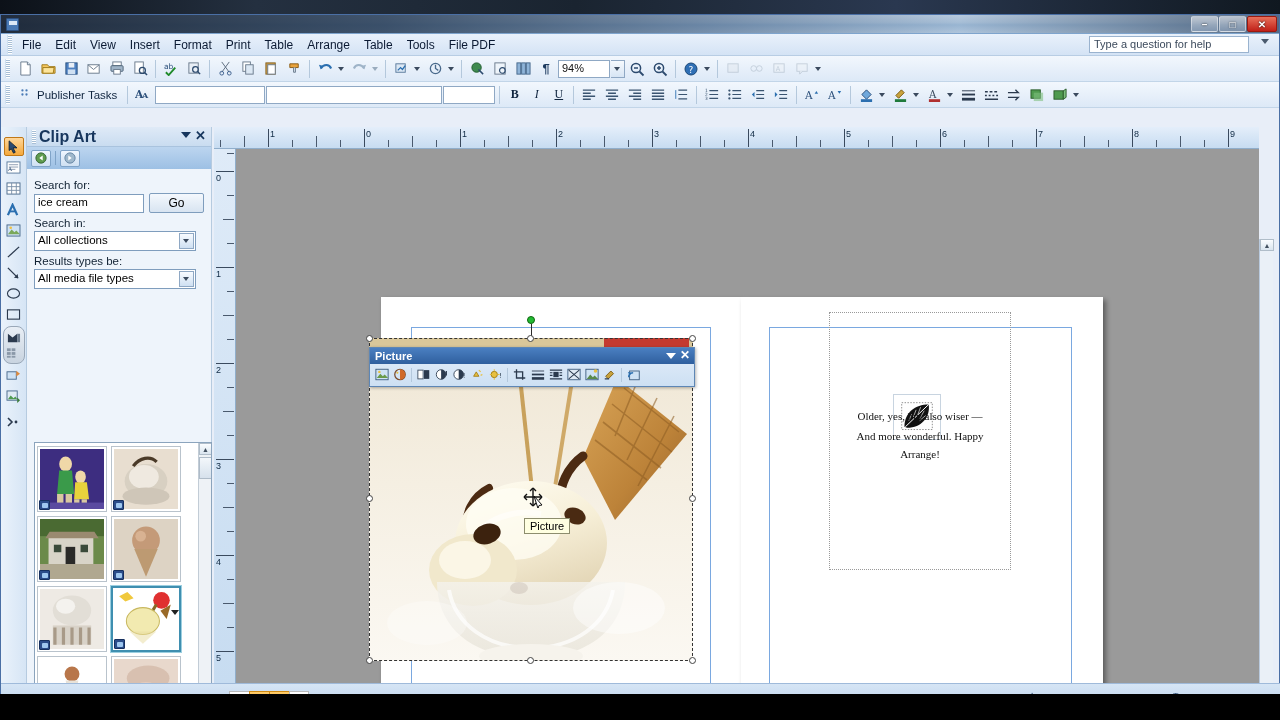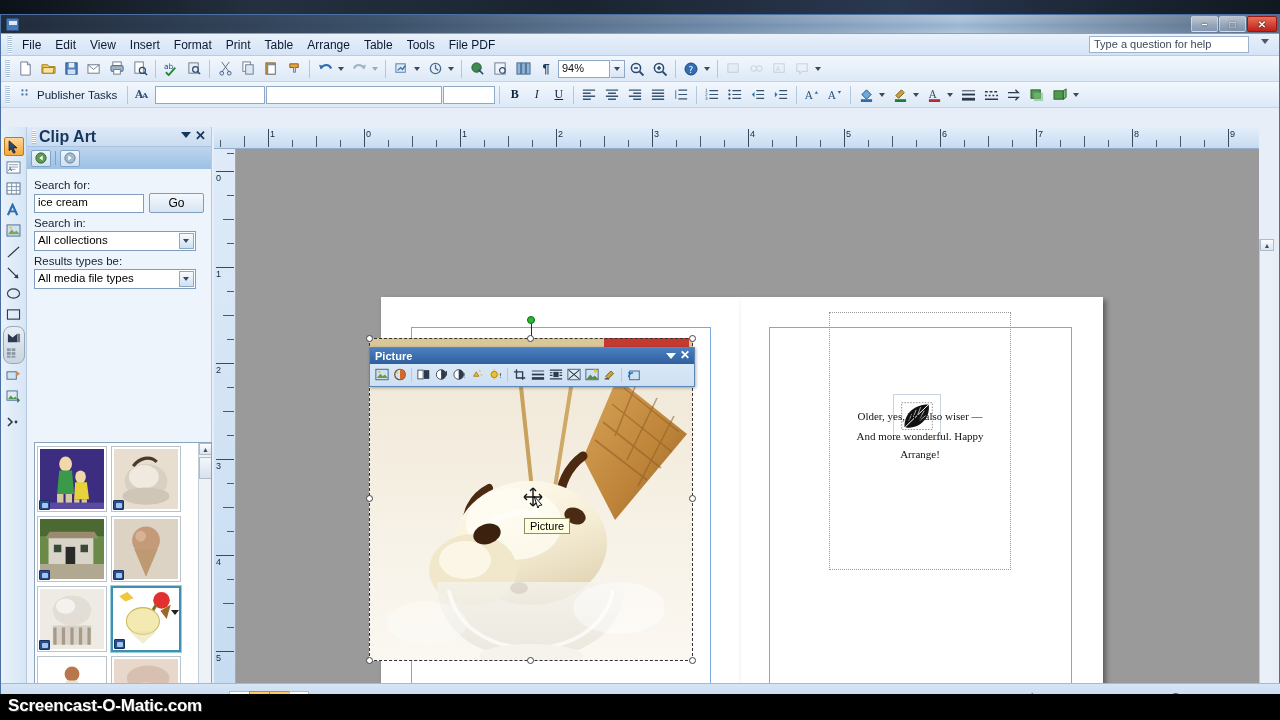--- a/index.html
+++ b/index.html
@@ -1187,15 +1187,14 @@
             </g>
             <path d="M12 2h6M15 1v3M12 13h6" stroke="#2b4a72" stroke-width="1.1"></path>
           </svg>
         </span>
       <span class="st-text">3.825 x  3.825 in.</span>
     </div>
 
   </div>
 
   <div class="video-bottom"></div>
-  <div class="som-text">Screencast-O-Matic.com</div>
 
 </div>
 
 </body></html>

